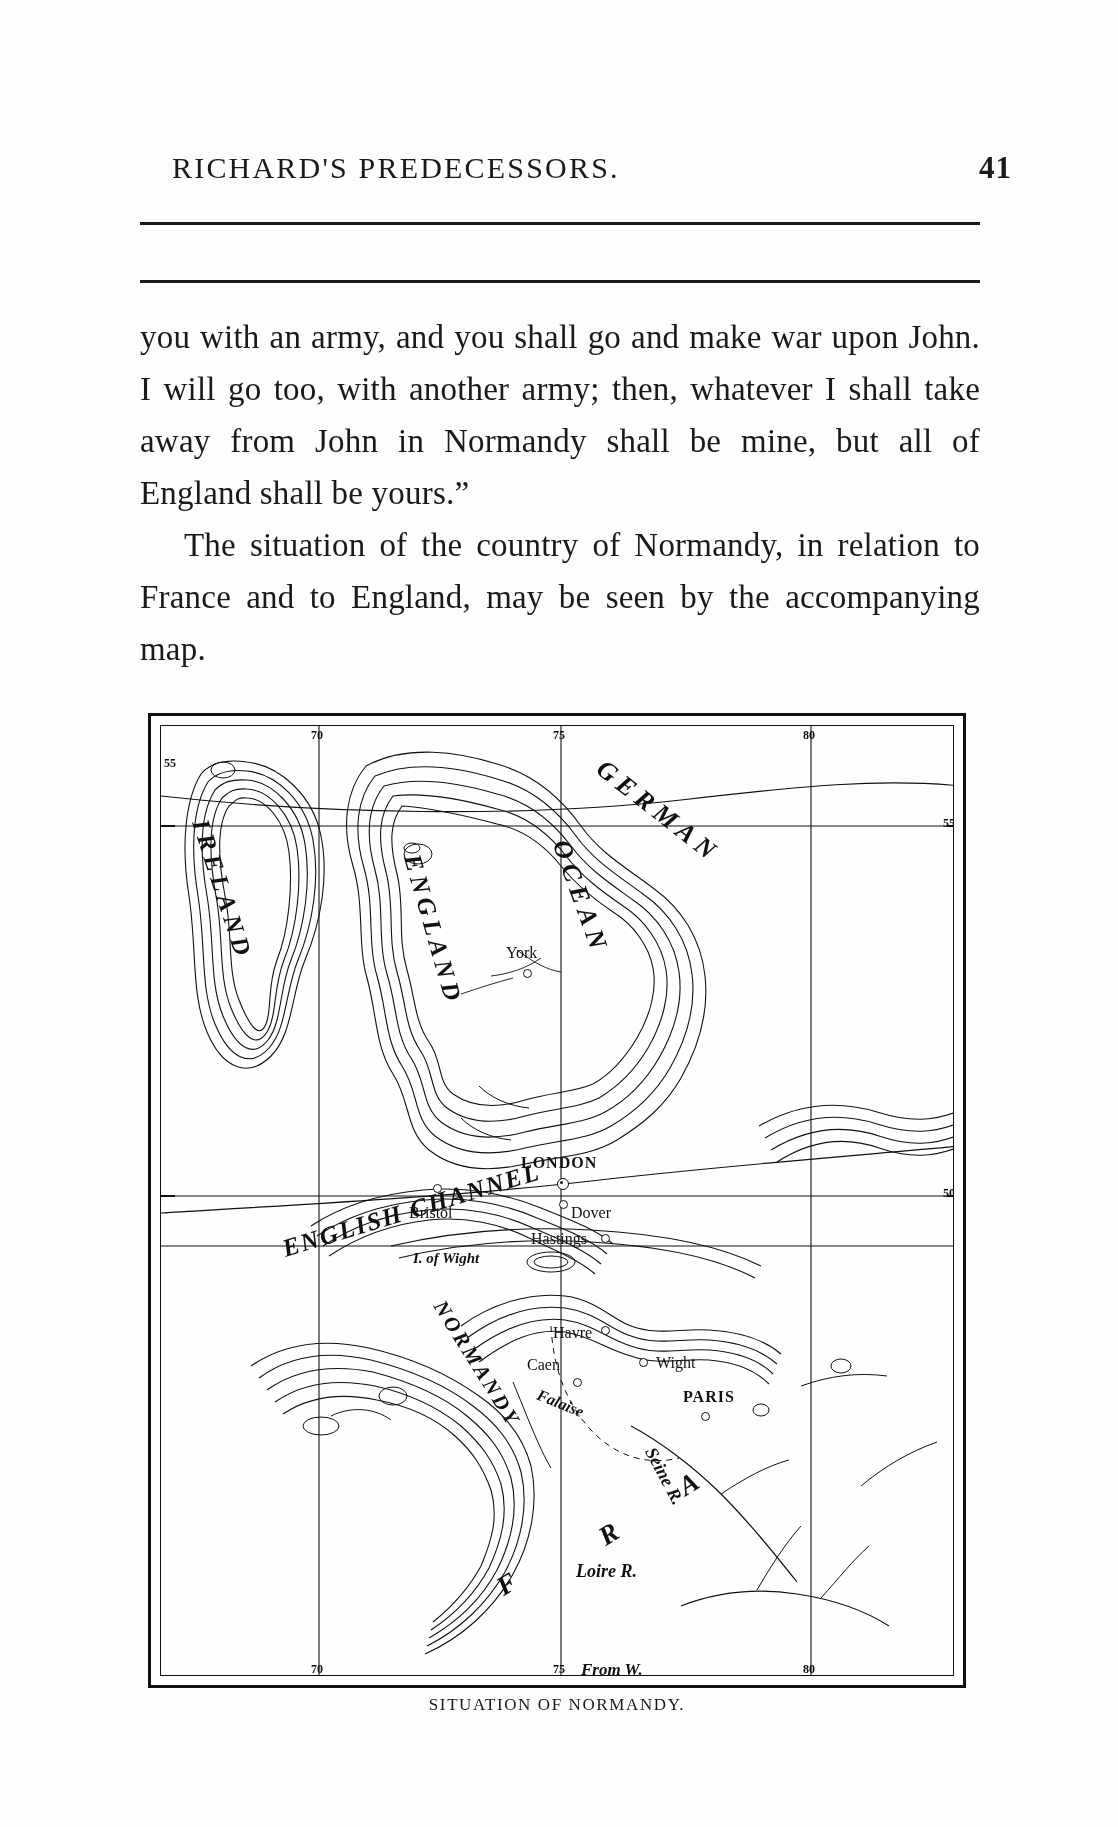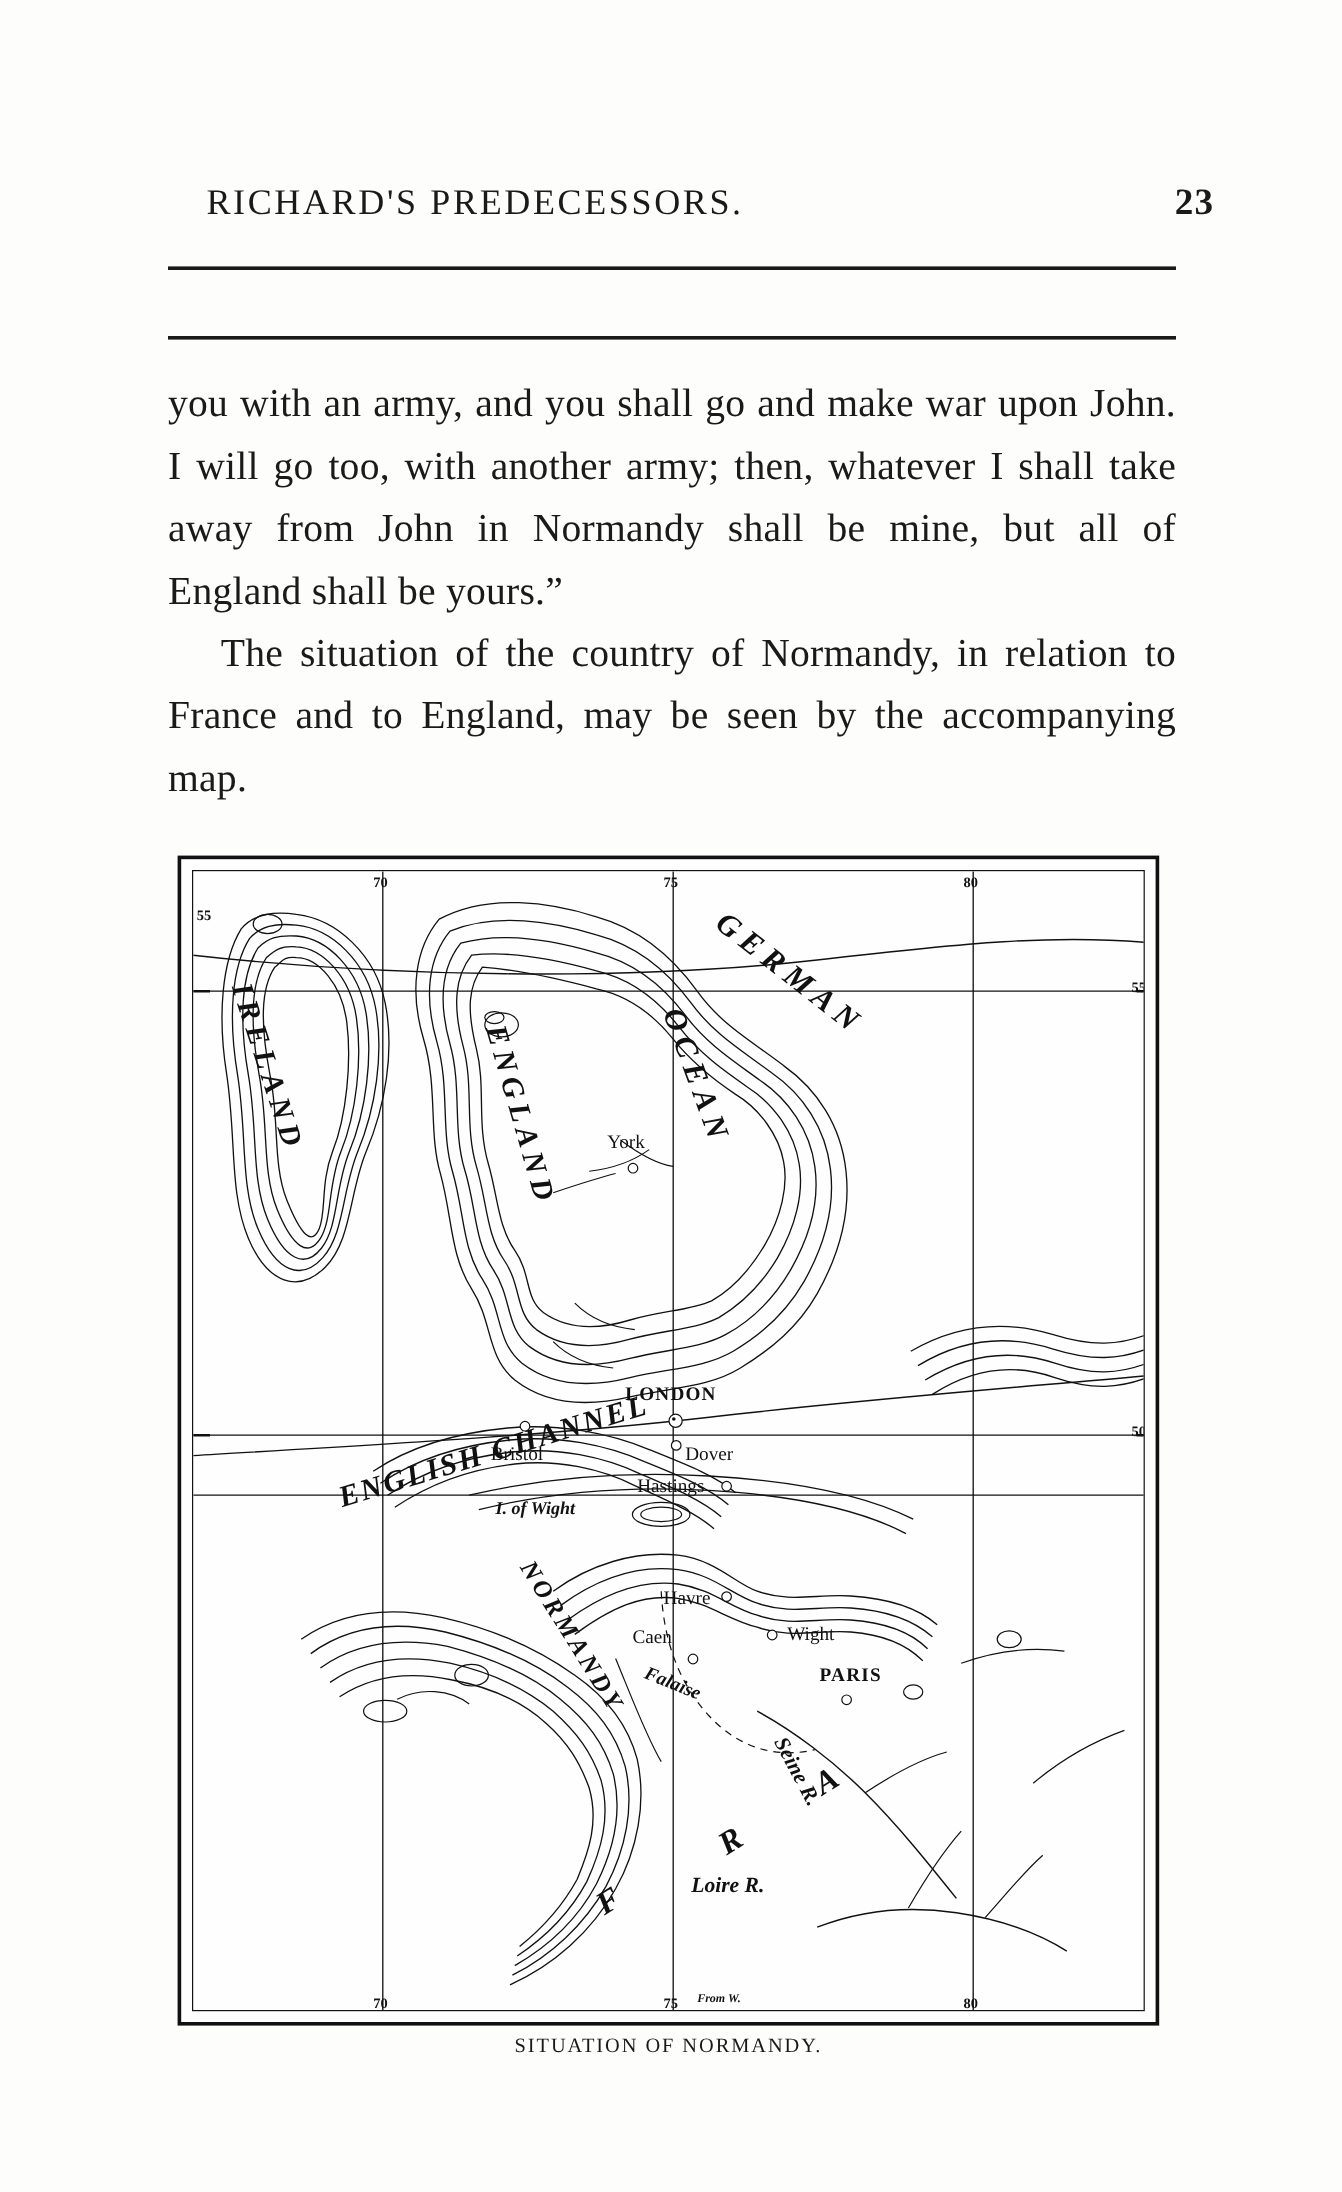--- a/index.html
+++ b/index.html
@@ -189,21 +189,21 @@
   .lbl-river { font-size: 18px; font-weight: bold; font-style: italic; }
   .lbl-seine {
     font-size: 18px; font-weight: bold; font-style: italic;
     transform: rotate(62deg); transform-origin: left top;
   }
   .lbl-wight { font-size: 15px; font-weight: bold; font-style: italic; }
   .lbl-falaise {
     font-size: 16px; font-weight: bold; font-style: italic;
     transform: rotate(22deg); transform-origin: left top;
   }
-  .lbl-fromw { font-size: 10px; font-weight: bold; font-style: italic; }
+  .lbl-fromw { font-size: 17px; font-weight: bold; font-style: italic; }
   .tick-num { font-size: 12px; font-weight: bold; }
   .citydot {
     position: absolute;
     width: 7px; height: 7px;
     border: 1.6px solid #111;
     border-radius: 50%;
     background: #fff;
   }
   .citydot.big { width: 10px; height: 10px; }
   .citydot.big::after {
@@ -215,21 +215,21 @@
     border-radius: 50%;
   }
 </style>
 </head>
 <body>
 
 <div class="page">
 
   <div class="running-head">
     <div class="head-title">Richard's Predecessors.</div>
-    <div class="page-number">23</div>
+    <div class="page-number">41</div>
   </div>
 
   <div class="rule rule-top"></div>
   <div class="rule rule-bottom"></div>
 
   <div class="body-text">
     <p>you with an army, and you shall go and make war upon John.  I will go too, with another army; then, whatever I shall take away from John in Normandy shall be mine, but all of England shall be yours.”</p>
     <p class="indent">The situation of the country of Normandy, in relation to France and to England, may be seen by the accompanying map.</p>
   </div>
 

